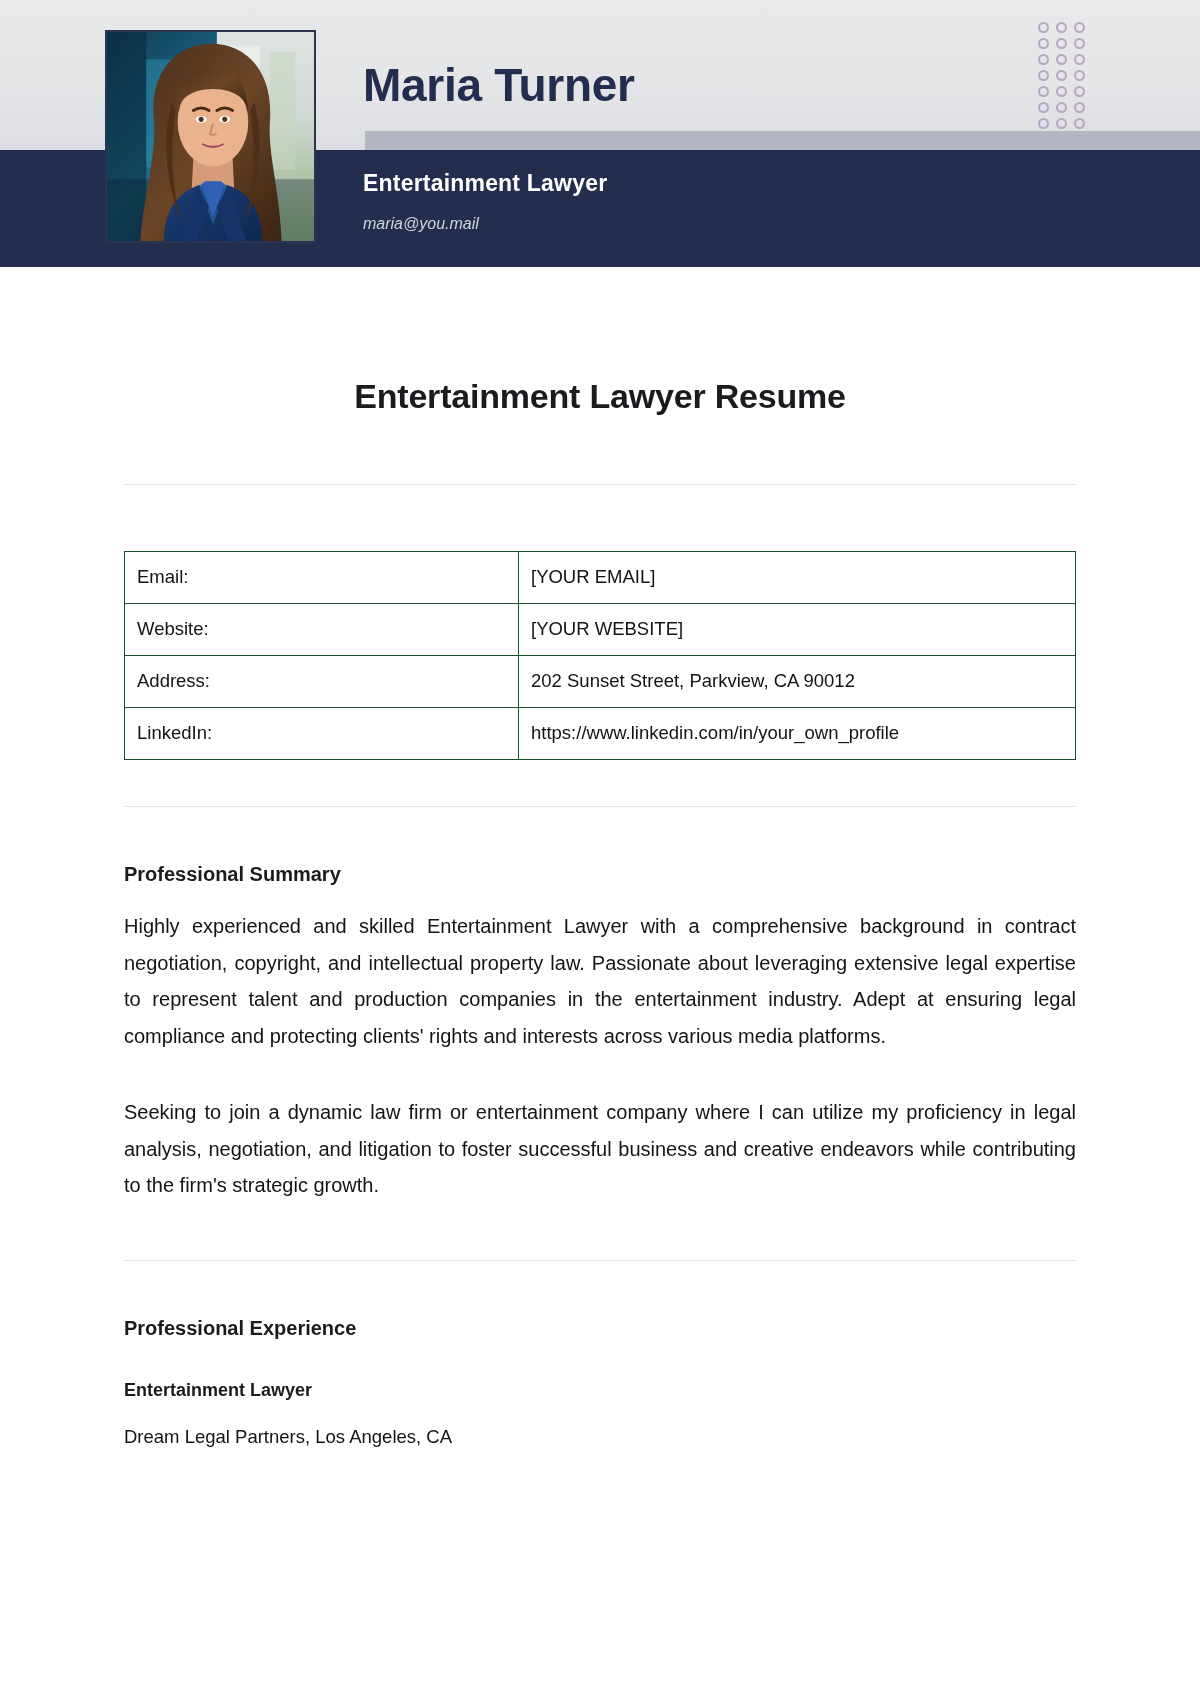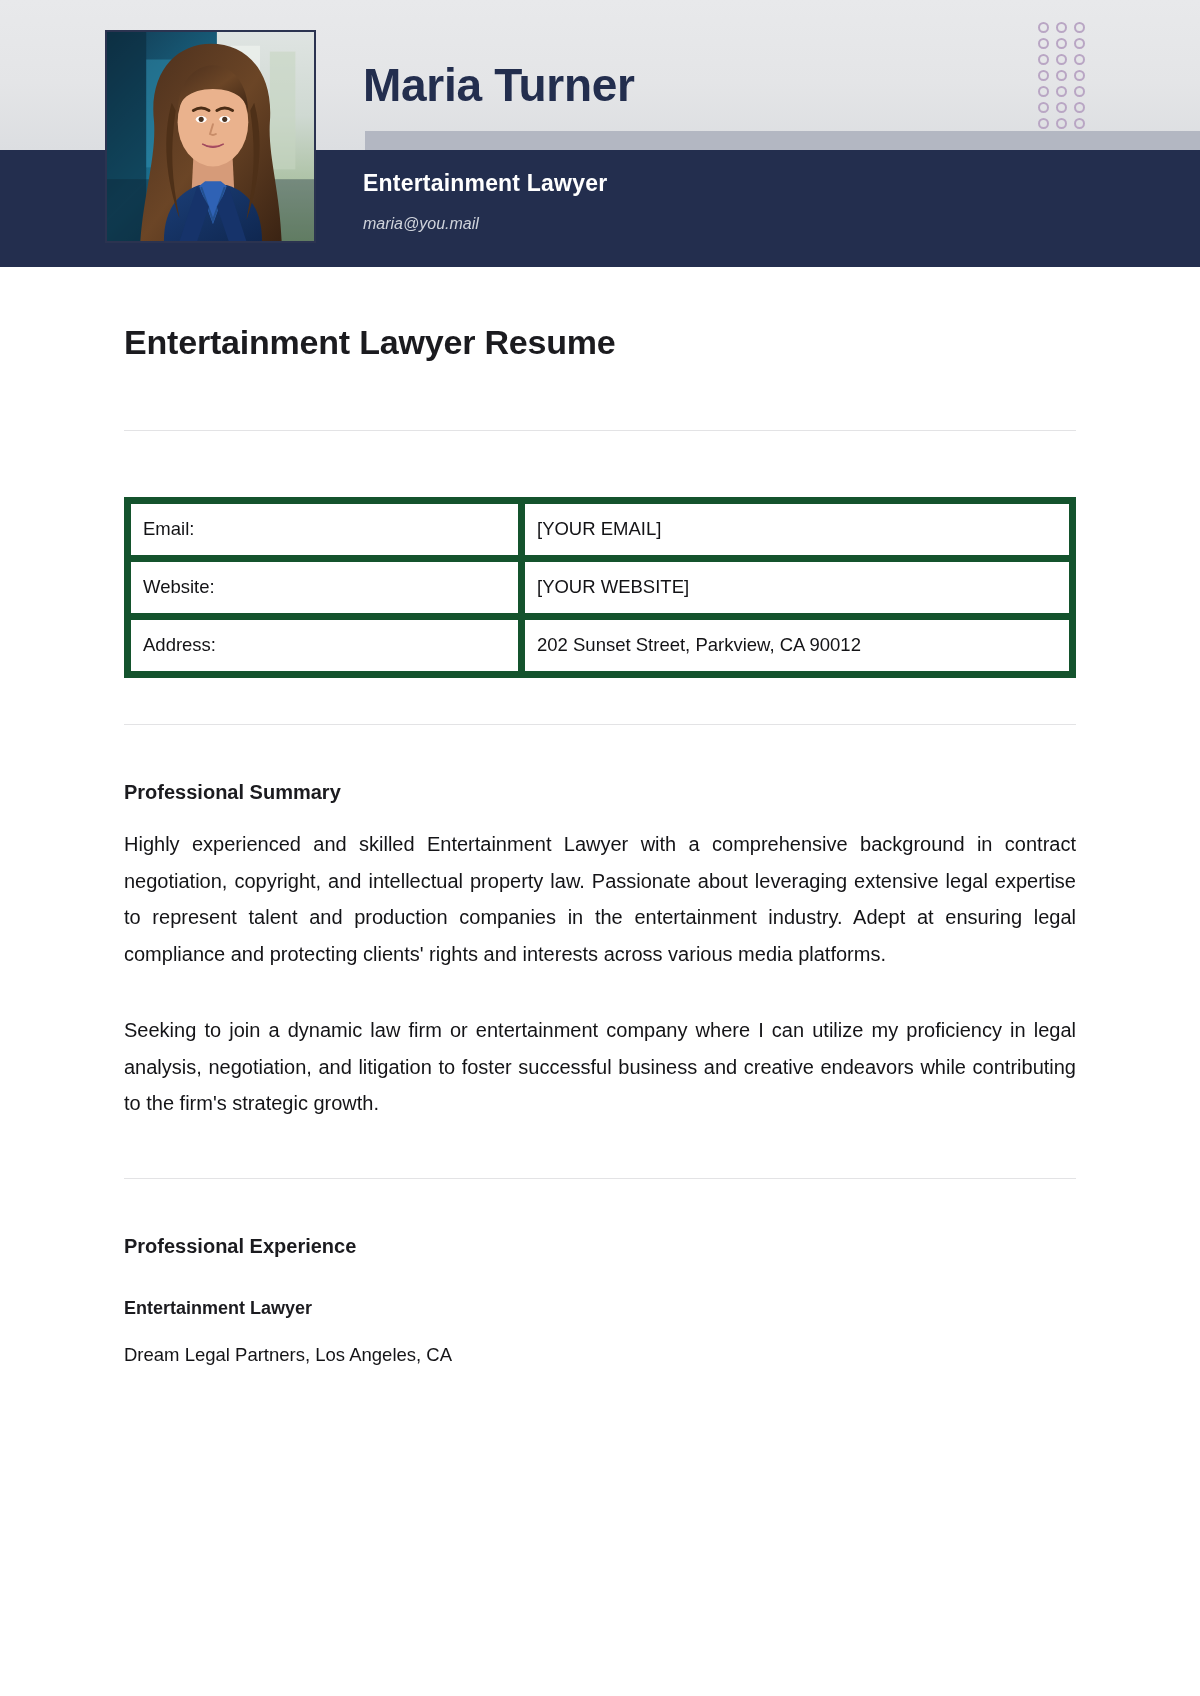--- a/index.html
+++ b/index.html
@@ -95,42 +95,43 @@
     color: #cfd3db;
     font-style: italic;
   }
 
   
   .body-wrap {
     position: relative;
     padding: 0 124px;
   }
   .doc-title {
+    text-align: center;
     font-size: 34px;
     font-weight: bold;
     color: #1b1b1f;
-    margin-top: 56px;
+    margin-top: 110px;
     letter-spacing: -0.2px;
   }
   .rule {
     height: 1px;
     background: #e3e3e5;
     width: 100%;
   }
   .rule-title { margin-top: 68px; }
 
   
   .contact-table {
     width: 100%;
     border-collapse: collapse;
     margin-top: 66px;
     table-layout: fixed;
   }
   .contact-table td {
-    border: 7px solid #14532d;
+    border: 1px solid #14532d;
     padding: 14px 12px 15px 12px;
     font-size: 18.5px;
     color: #131316;
     height: 49px;
     vertical-align: middle;
   }
   .contact-table td.label { width: 394px; }
   .contact-table td.value.bold { font-weight: normal; }
 
   .rule-after-table { margin-top: 46px; }
@@ -285,20 +286,24 @@
           <td class="value bold">[YOUR EMAIL]</td>
         </tr>
         <tr>
           <td class="label">Website:</td>
           <td class="value bold">[YOUR WEBSITE]</td>
         </tr>
         <tr>
           <td class="label">Address:</td>
           <td class="value">202 Sunset Street, Parkview, CA 90012</td>
         </tr>
+        <tr>
+          <td class="label">LinkedIn:</td>
+          <td class="value">https://www.linkedin.com/in/your_own_profile</td>
+        </tr>
       </tbody>
     </table>
 
     <div class="rule rule-after-table"></div>
 
     <div class="section-heading">Professional Summary</div>
     <p class="para">Highly experienced and skilled Entertainment Lawyer with a comprehensive background in contract negotiation, copyright, and intellectual property law. Passionate about leveraging extensive legal expertise to represent talent and production companies in the entertainment industry. Adept at ensuring legal compliance and protecting clients' rights and interests across various media platforms.</p>
     <p class="para">Seeking to join a dynamic law firm or entertainment company where I can utilize my proficiency in legal analysis, negotiation, and litigation to foster successful business and creative endeavors while contributing to the firm's strategic growth.</p>
 
     <div class="rule rule-mid"></div>

